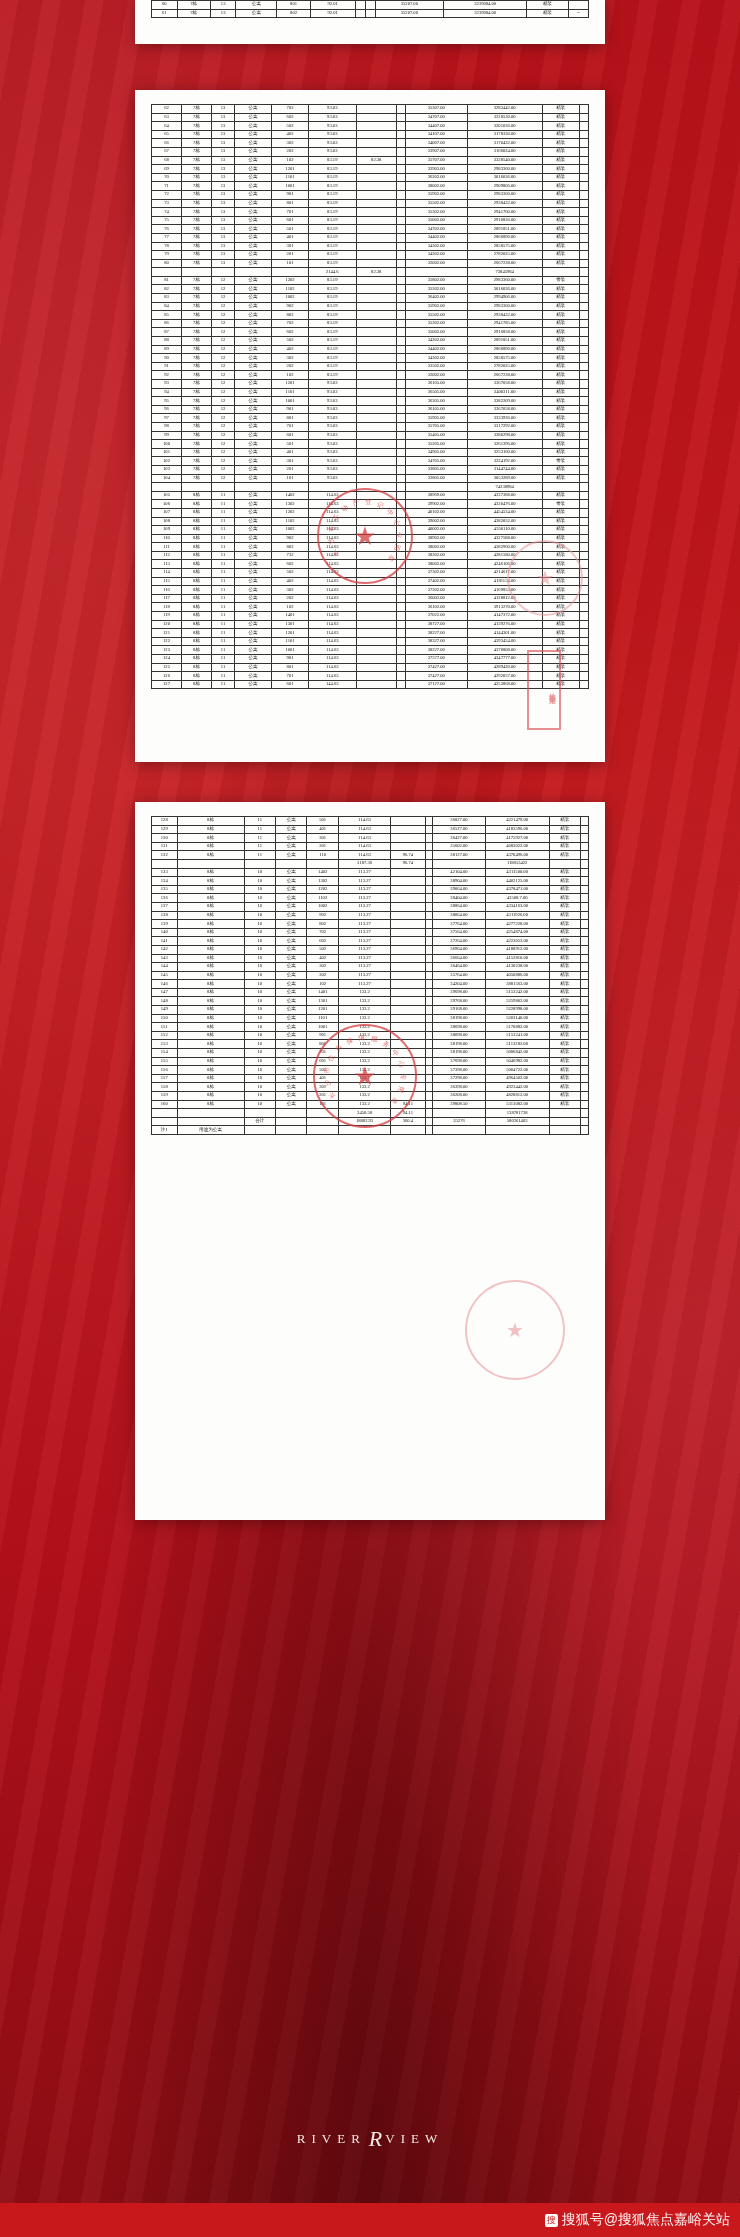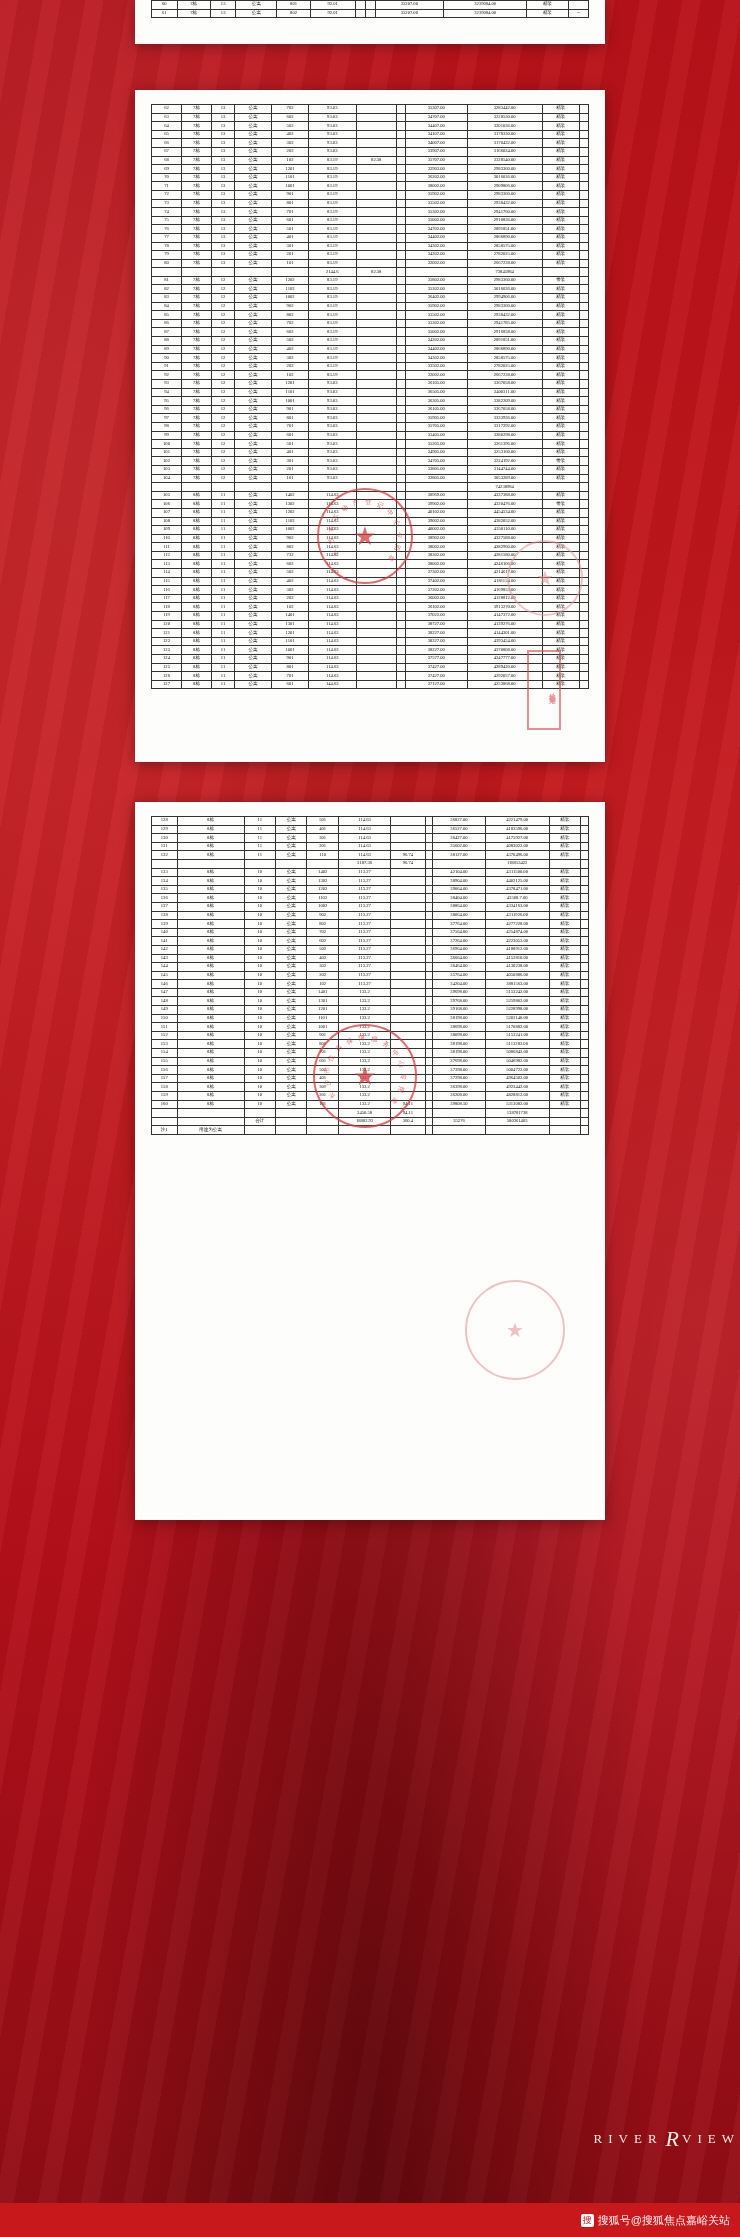--- a/index.html
+++ b/index.html
@@ -109,21 +109,21 @@
     position:absolute;left:50%;top:50%;
     transform:translate(-50%,-50%);
     font-size:20px;color:#e79396;line-height:1;
   }
 
   
   .footer-logo{
     position:absolute;
     left:0;right:0;
     bottom:88px;
-    text-align:right;
+    text-align:center;
     color:#f3eae2;
     font-family:"Liberation Serif", serif;
     letter-spacing:6px;
     font-size:13px;
   }
   .footer-logo .rmark{
     display:inline-block;
     font-size:22px;
     font-style:italic;
     letter-spacing:0;
@@ -137,21 +137,21 @@
     height:34px;
     background:#c9181c;
     display:flex;
     align-items:center;
     justify-content:flex-end;
     padding-right:10px;
     box-sizing:border-box;
   }
   .sohu-bar .txt{
     color:#fff;
-    font-size:11px;
+    font-size:14px;
     font-family:"Liberation Sans", sans-serif;
     opacity:.95;
   }
   .sohu-bar .logo-box{
     width:13px;height:13px;
     background:#fff;
     color:#c9181c;
     font-size:9px;
     line-height:13px;
     text-align:center;

